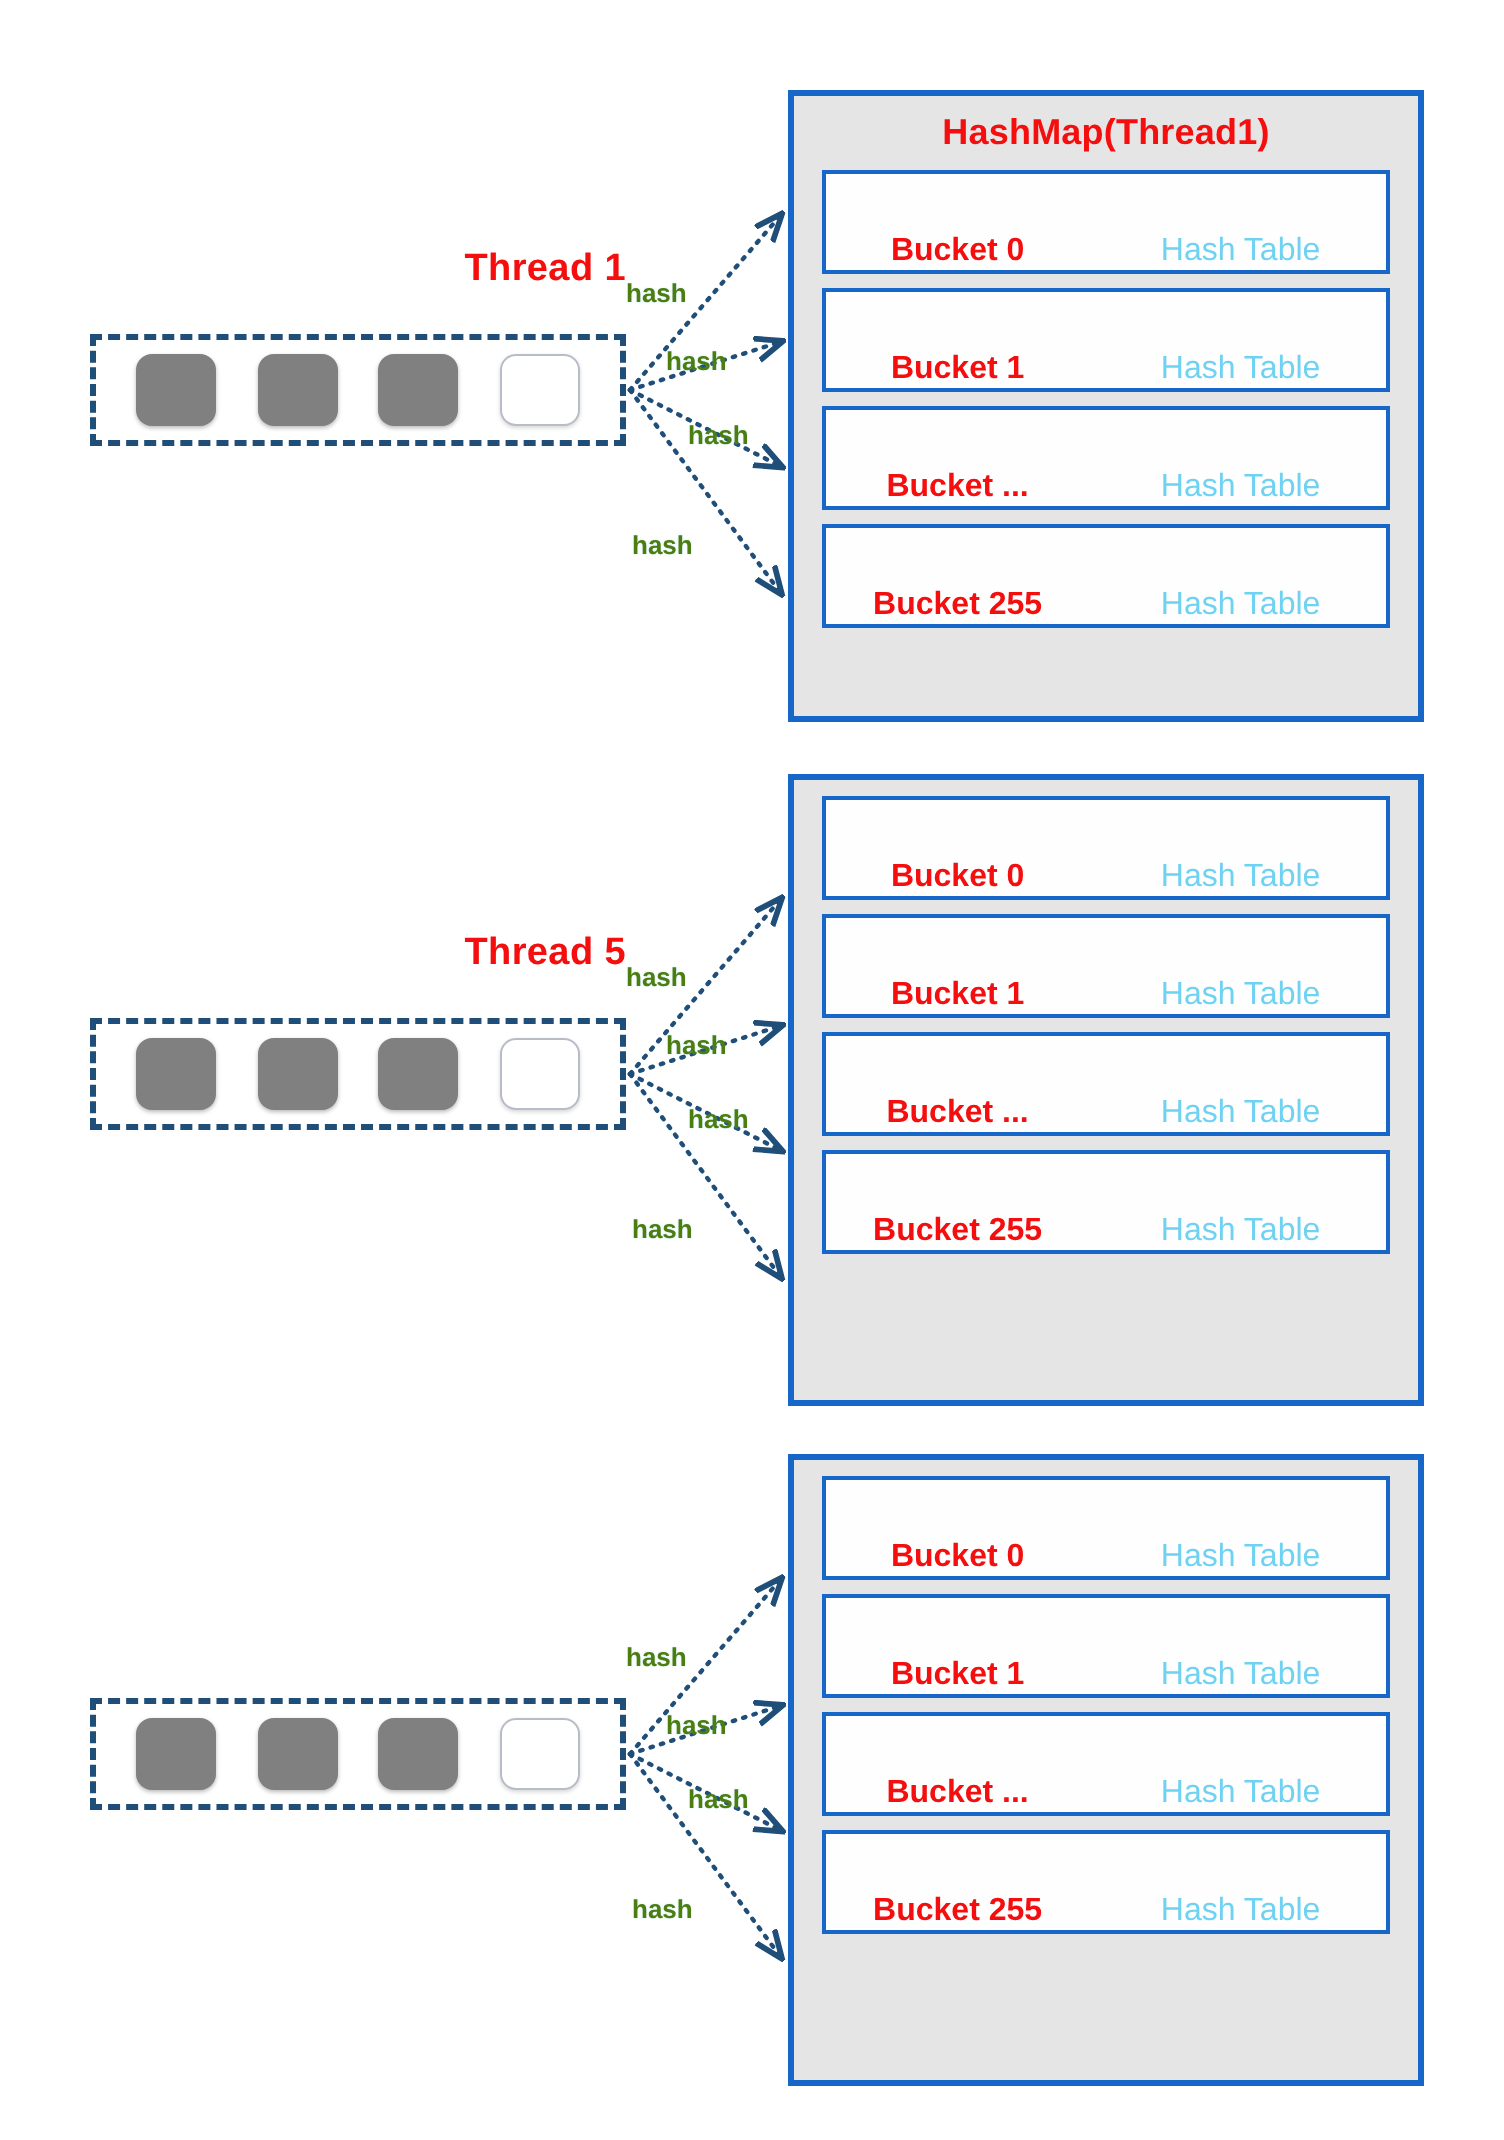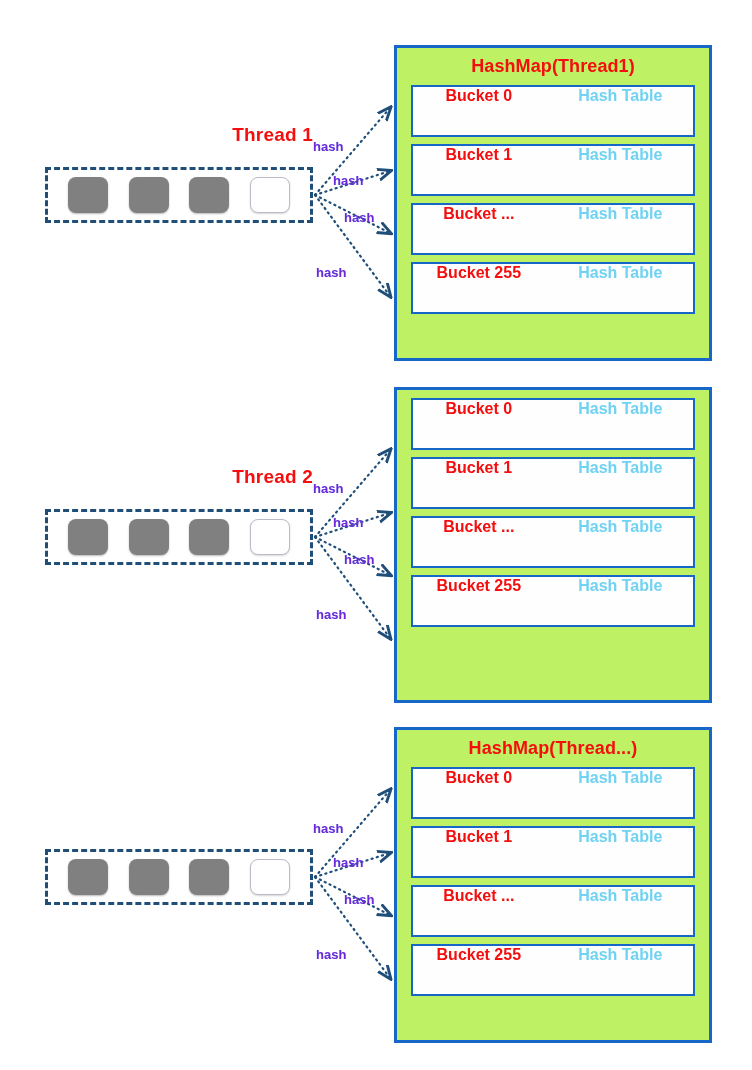--- a/index.html
+++ b/index.html
@@ -79,53 +79,53 @@
     position: absolute;
     left: 306px;
     top: 0px;
     width: 100px;
     height: 340px;
     overflow: visible;
   }
 
   .hash-label {
     position: absolute;
-    color: #6d28d9;
+    color: #4d7c0f;
     font-size: 13px;
     font-weight: bold;
     white-space: nowrap;
     text-shadow: 0 0 1px rgba(76,201,240,0.35);
   }
 
   
   .hashmap {
     position: absolute;
     left: 394px;
     top: 5px;
     width: 318px;
     height: 316px;
     border: 3px solid #1667c8;
     box-sizing: border-box;
-    background: #bef264;
+    background: #e5e5e5;
   }
   .hashmap-title {
     margin-top: 8px;
     text-align: center;
     color: #f40e0e;
     font-size: 18px;
     font-weight: bold;
     letter-spacing: 0.1px;
     white-space: nowrap;
   }
   .buckets {
     margin: 8px 14px 0 14px;
   }
   .bucket-row {
     display: flex;
-    align-items: flex-start;
+    align-items: flex-end;
     height: 52px;
     border: 2.5px solid #1667c8;
     box-sizing: border-box;
     margin-bottom: 7px;
     background: #fefeff;
   }
   .bucket-name {
     width: 47%;
     display: flex;
     align-items: center;
@@ -140,21 +140,21 @@
     background: #1667c8;
     flex: 0 0 3px;
   }
   .bucket-table {
     flex: 1;
     display: flex;
     align-items: center;
     justify-content: center;
     color: #6fd2f2;
     font-size: 16px;
-    font-weight: bold;
+    font-weight: normal;
     white-space: nowrap;
   }
 </style>
 </head>
 <body>
 
 <div class="diagram">
 
   <div class="group" style="top:40px;">
 
@@ -208,21 +208,21 @@
           <div class="bucket-name">Bucket 255</div>
           <div class="bucket-divider"></div>
           <div class="bucket-table">Hash Table</div>
         </div>
       </div>
     </div>
   </div>
 
   <div class="group" style="top:382px;">
 
-    <div class="thread-label">Thread 2</div>
+    <div class="thread-label">Thread 5</div>
 
     <div class="thread-box">
       <div class="slot filled"></div>
       <div class="slot filled"></div>
       <div class="slot filled"></div>
       <div class="slot empty"></div>
     </div>
 
     <svg class="arrows" viewBox="0 0 100 340">
       <defs>
@@ -292,21 +292,20 @@
         <line x1="9" y1="155" x2="84" y2="256" marker-end="url(#ah3)"></line>
       </g>
     </svg>
 
     <div class="hash-label" style="left:313px; top:99px;">hash</div>
     <div class="hash-label" style="left:333px; top:133px;">hash</div>
     <div class="hash-label" style="left:344px; top:170px;">hash</div>
     <div class="hash-label" style="left:316px; top:225px;">hash</div>
 
     <div class="hashmap">
-      <div class="hashmap-title">HashMap(Thread...)</div>
       <div class="buckets">
         <div class="bucket-row">
           <div class="bucket-name">Bucket 0</div>
           <div class="bucket-divider"></div>
           <div class="bucket-table">Hash Table</div>
         </div>
         <div class="bucket-row">
           <div class="bucket-name">Bucket 1</div>
           <div class="bucket-divider"></div>
           <div class="bucket-table">Hash Table</div>

